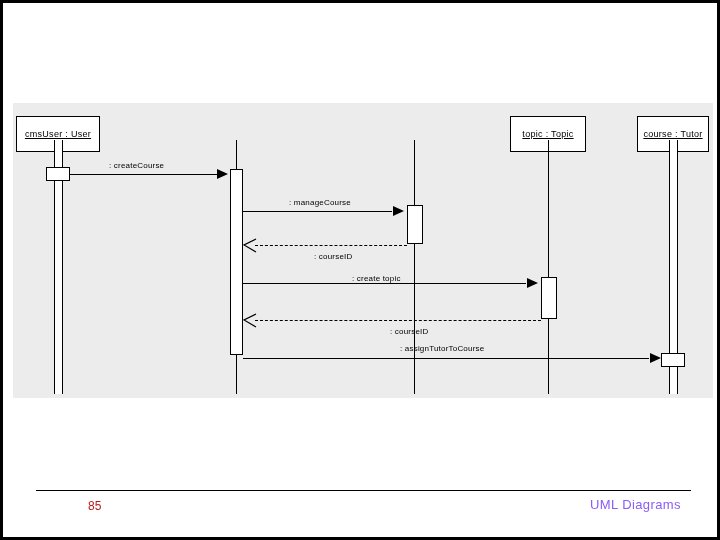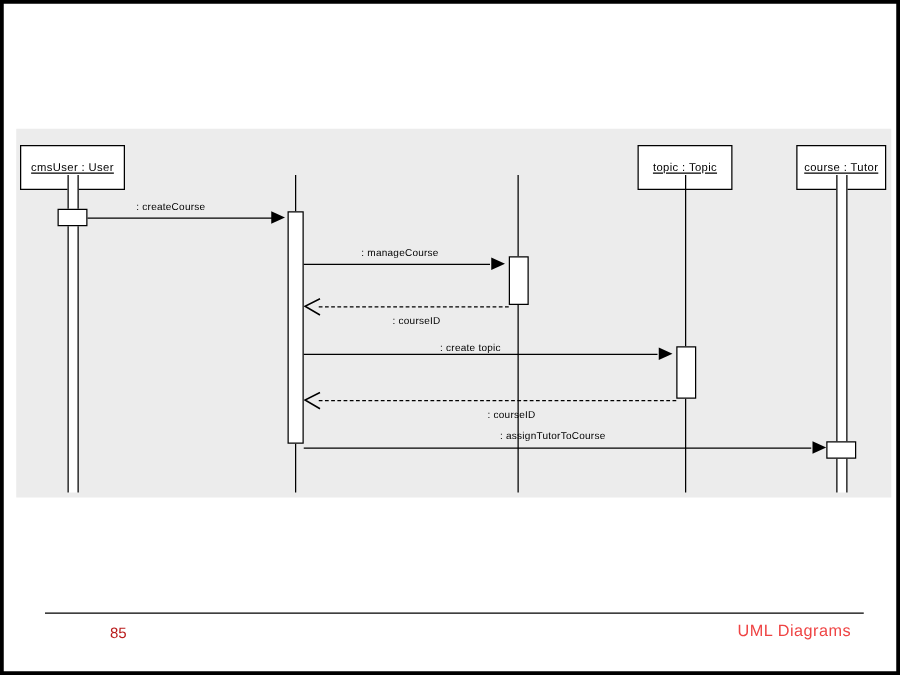--- a/index.html
+++ b/index.html
@@ -119,21 +119,21 @@
     top: 496px;
     font-size: 12px;
     color: #b91c1c;
     margin-left: 43px;
   }
   #footer-title {
     position: absolute;
     right: 36px;
     top: 494px;
     font-size: 13px;
-    color: #ef4444;
+    color: #8b5cf6;
     letter-spacing: 0.4px;
   }
 </style>
 </head>
 <body>
 
 <div id="slide">
 
   <div id="diagram-panel"></div>
 

